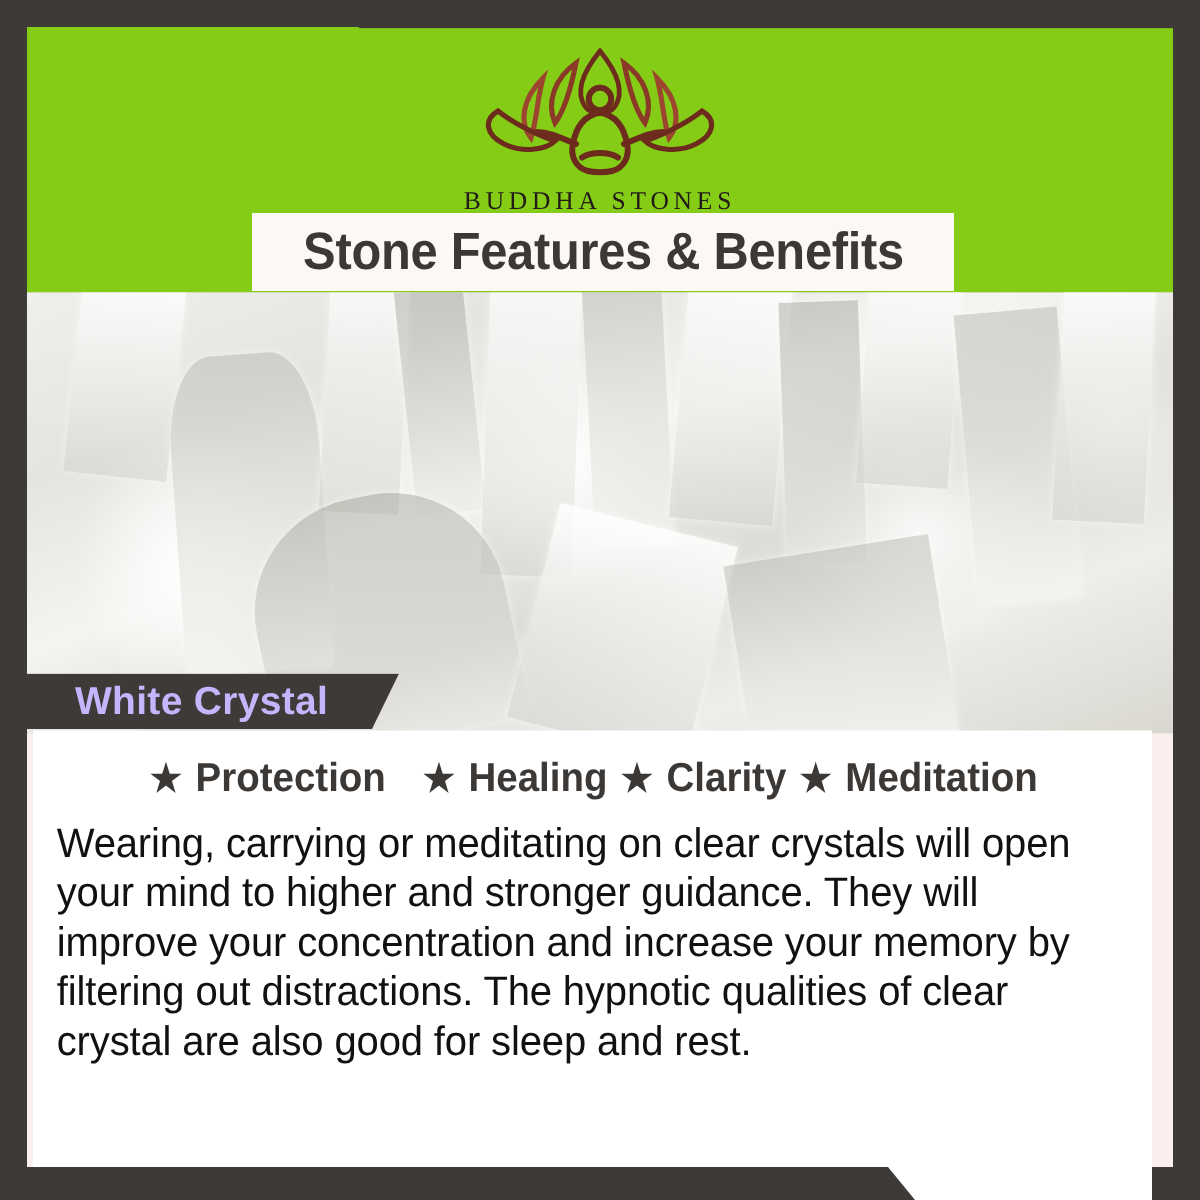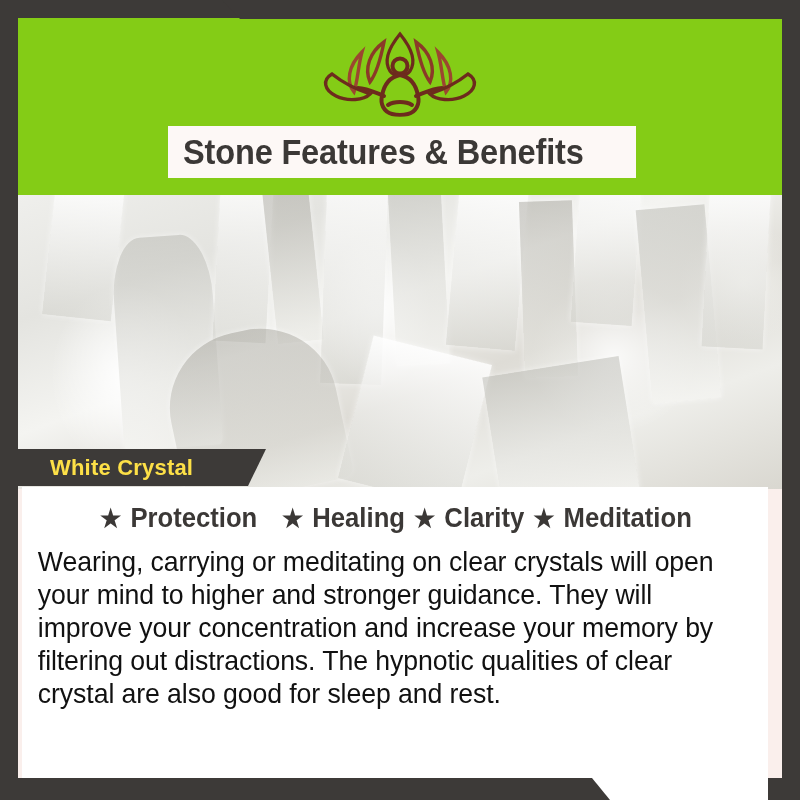--- a/index.html
+++ b/index.html
@@ -64,25 +64,26 @@
     margin-top:2px;
     font-family:"Liberation Serif", serif;
     font-size:17px;
     letter-spacing:3.2px;
     color:#221a16;
     font-weight:400;
   }
 
   .title-band {
     position:absolute;
-    left:150px; top:108px;
+    left:150px; top:124px;
     width:468px; height:52px;
     background:#fdf8f6;
     display:flex;
     align-items:center;
+    justify-content:center;
   }
   .title-text {
     font-family:"Liberation Sans Narrow","Liberation Sans", sans-serif;
     font-weight:bold;
     font-size:35px;
     color:#3b3836;
     letter-spacing:-0.2px;
     transform:scaleX(0.93);
     white-space:nowrap;
   }
@@ -118,23 +119,23 @@
     left:0; bottom:3px;
     height:37px;
     width:248px;
     background:#3d3a38;
     clip-path:polygon(0 0, 248px 0, 230px 37px, 0 37px);
     display:flex;
     align-items:center;
     z-index:4;
   }
   .caption-text {
-    color:#fde047;
+    color:#c4b5fd;
     font-weight:bold;
-    font-size:22px;
+    font-size:26px;
     padding-left:32px;
     letter-spacing:.2px;
     white-space:nowrap;
   }
 
   
   .under-strip {
     position:absolute;
     left:0; top:471px;
     width:764px; height:16px;

